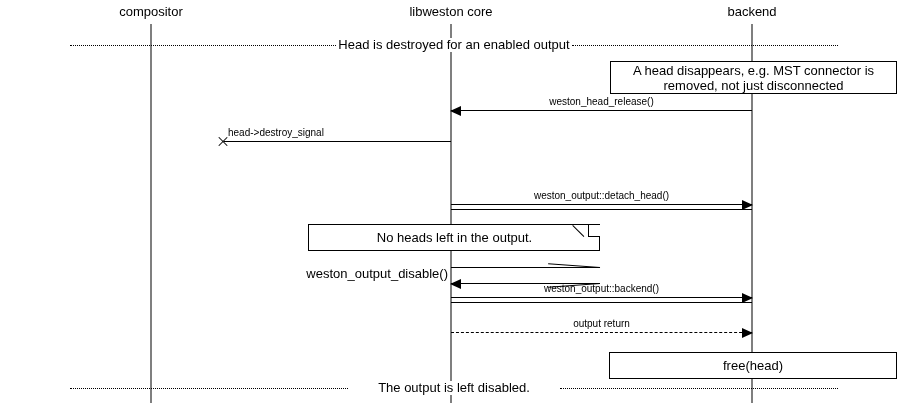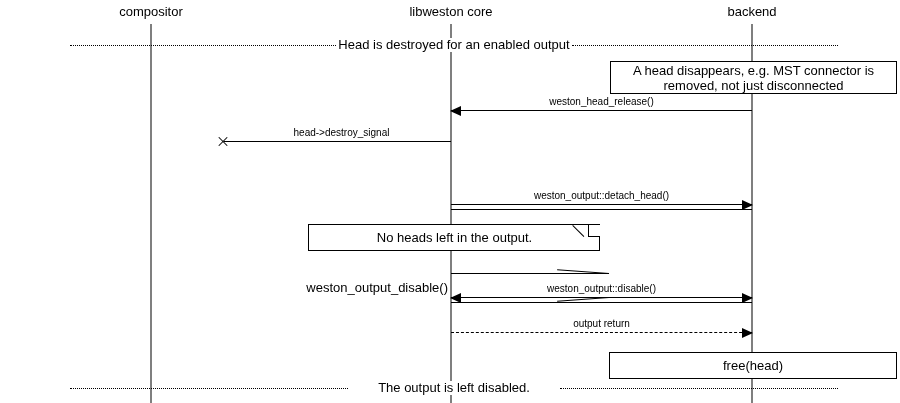--- a/index.html
+++ b/index.html
@@ -233,21 +233,21 @@
   </div>
 
   <div class="msg" style="left:451px; top:110px; width:301px;">
     <div class="shaft"></div>
     <div class="head-l"></div>
     <div class="label">weston_head_release()</div>
   </div>
 
   <div class="msg" style="left:224px; top:141px; width:227px;">
     <div class="shaft"></div>
-    <div class="label" style="text-align:center; left:4px;">head-&gt;destroy_signal</div>
+    <div class="label" style="text-align:left; left:4px;">head-&gt;destroy_signal</div>
   </div>
   <div class="xmark" style="left:217px; top:135px;">
     <i></i>
       <i></i>
   </div>
 
 
   <div class="msg" style="left:451px; top:204px; width:301px;">
     <div class="shaft"></div>
     <div class="head-r"></div>
@@ -255,33 +255,33 @@
   </div>
   <div style="position:absolute; left:451px; top:209px; width:301px; height:0; border-top:1px solid #000;"></div>
 
   <div class="note folded" style="left:308px; top:224px; width:292px; height:27px;">
     <div class="fold-edge"></div>
     <div class="fold-corner"></div>
     <div class="fold-diag" style="right:11px;"></div>
     <div class="note-text">No heads left in the output.</div>
   </div>
 
-  <div class="selfmsg" style="left:451px; top:273px; width:149px; height:25px;padding-left:9px;">
+  <div class="selfmsg" style="left:451px; top:267px; width:149px; height:17px;">
     <div class="top-line"></div>
     <div class="bot-line"></div>
     <div class="wedge-top"></div>
     <div class="wedge-bot"></div>
     <div class="ret-head"></div>
     <div class="label">weston_output_disable()</div>
   </div>
 
   <div class="msg" style="left:451px; top:297px; width:301px;">
     <div class="shaft"></div>
     <div class="head-r"></div>
-    <div class="label">weston_output::disable()</div>
+    <div class="label">weston_output::backend()</div>
   </div>
   <div style="position:absolute; left:451px; top:302px; width:301px; height:0; border-top:1px solid #000;"></div>
 
   <div class="msg dashed" style="left:451px; top:332px; width:301px;">
     <div class="shaft"></div>
     <div class="head-r"></div>
     <div class="label">output return</div>
   </div>
 
   <div class="note" style="left:609px; top:352px; width:288px; height:27px;">

